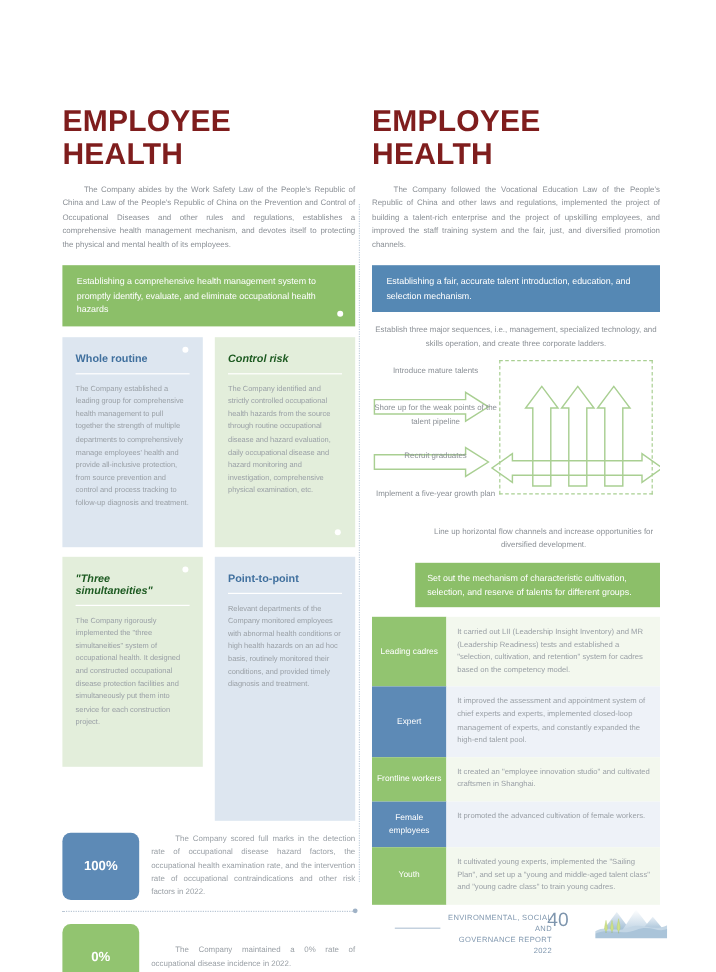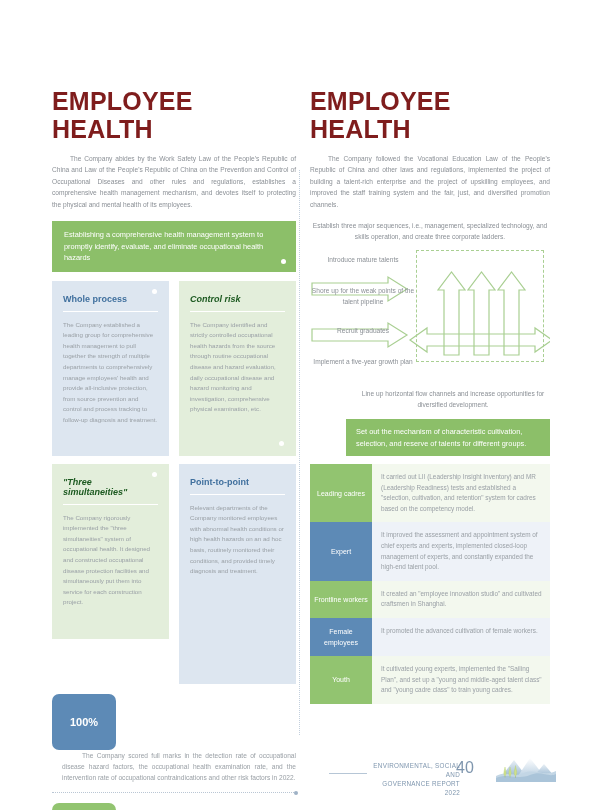--- a/index.html
+++ b/index.html
@@ -46,21 +46,21 @@
   .card.green .card-title{color:#1d5a21;font-style:italic;}
   .card-rule{height:1px;background:#ffffff;margin:0 0 8px 0;}
   .card-body{font-size:6.2px;line-height:10.6px;color:#9aa0a6;margin:0;}
   .card h1,.card p{font-family:"Liberation Sans",sans-serif;}
   .card .dot{position:absolute;width:5px;height:5px;border-radius:50%;background:#ffffff;}
 
   .card-0{height:175px;} .card-1{height:175px;}
   .card-2{height:175px;} .card-3{height:220px;}
 
   
-  .stat-row{display:flex;align-items:flex-start;margin-top:10px;flex-direction:column;}
+  .stat-row{display:flex;align-items:center;margin-top:10px;}
   .stat-chip{
     width:64px;height:56px;border-radius:7px;flex:0 0 auto;
     display:flex;align-items:center;justify-content:center;
     color:#ffffff;font-size:11px;font-weight:bold;
   }
   .stat-chip.blue{background:#5d8ab6;}
   .stat-chip.green{background:#92c470;}
   .stat-text{
     font-size:6.6px;line-height:11.2px;color:#9aa0a6;
     margin:0;padding-left:10px;text-align:justify;text-indent:20px;
@@ -134,21 +134,21 @@
 
     <div class="banner green">
       <span>Establishing a comprehensive health management system to promptly identify, evaluate, and eliminate occupational health hazards</span>
       <span class="dot-w" style="right:10px;bottom:8px;"></span>
     </div>
 
     <div class="cards">
 
       <div class="card blue card-0">
         <span class="dot" style="right:12px;top:8px;"></span>
-        <div class="card-title">Whole process</div>
+        <div class="card-title">Whole routine</div>
         <div class="card-rule"></div>
         <p class="card-body">The Company established a leading group for comprehensive health management to pull together the strength of multiple departments to comprehensively manage employees' health and provide all-inclusive protection, from source prevention and control and process tracking to follow-up diagnosis and treatment.</p>
       </div>
 
       <div class="card green card-1">
         <div class="card-title">Control risk</div>
         <div class="card-rule"></div>
         <p class="card-body">The Company identified and strictly controlled occupational health hazards from the source through routine occupational disease and hazard evaluation, daily occupational disease and hazard monitoring and investigation, comprehensive physical examination, etc.</p>
         <span class="dot" style="right:12px;bottom:10px;"></span>
       </div>
@@ -183,20 +183,23 @@
     </div>
 
   </div>
 
   <div class="col-right">
 
     <h1 class="section-title">EMPLOYEE HEALTH</h1>
 
     <p class="intro">The Company followed the Vocational Education Law of the People's Republic of China and other laws and regulations, implemented the project of building a talent-rich enterprise and the project of upskilling employees, and improved the staff training system and the fair, just, and diversified promotion channels.</p>
 
+    <div class="banner blue">
+      <span>Establishing a fair, accurate talent introduction, education, and selection mechanism.</span>
+    </div>
 
     <p class="diagram-caption">Establish three major sequences, i.e., management, specialized technology, and skills operation, and create three corporate ladders.</p>
 
     <div class="diagram">
       <div class="dash-box"></div>
 
       <svg width="240" height="124" style="position:absolute;left:0;top:0;">
         <g fill="none" stroke="#a9cf92" stroke-width="1.2">
 
           <path d="M134 105 L134 40 L128 40 L141.5 22 L155 40 L149 40 L149 105 Z"></path>

